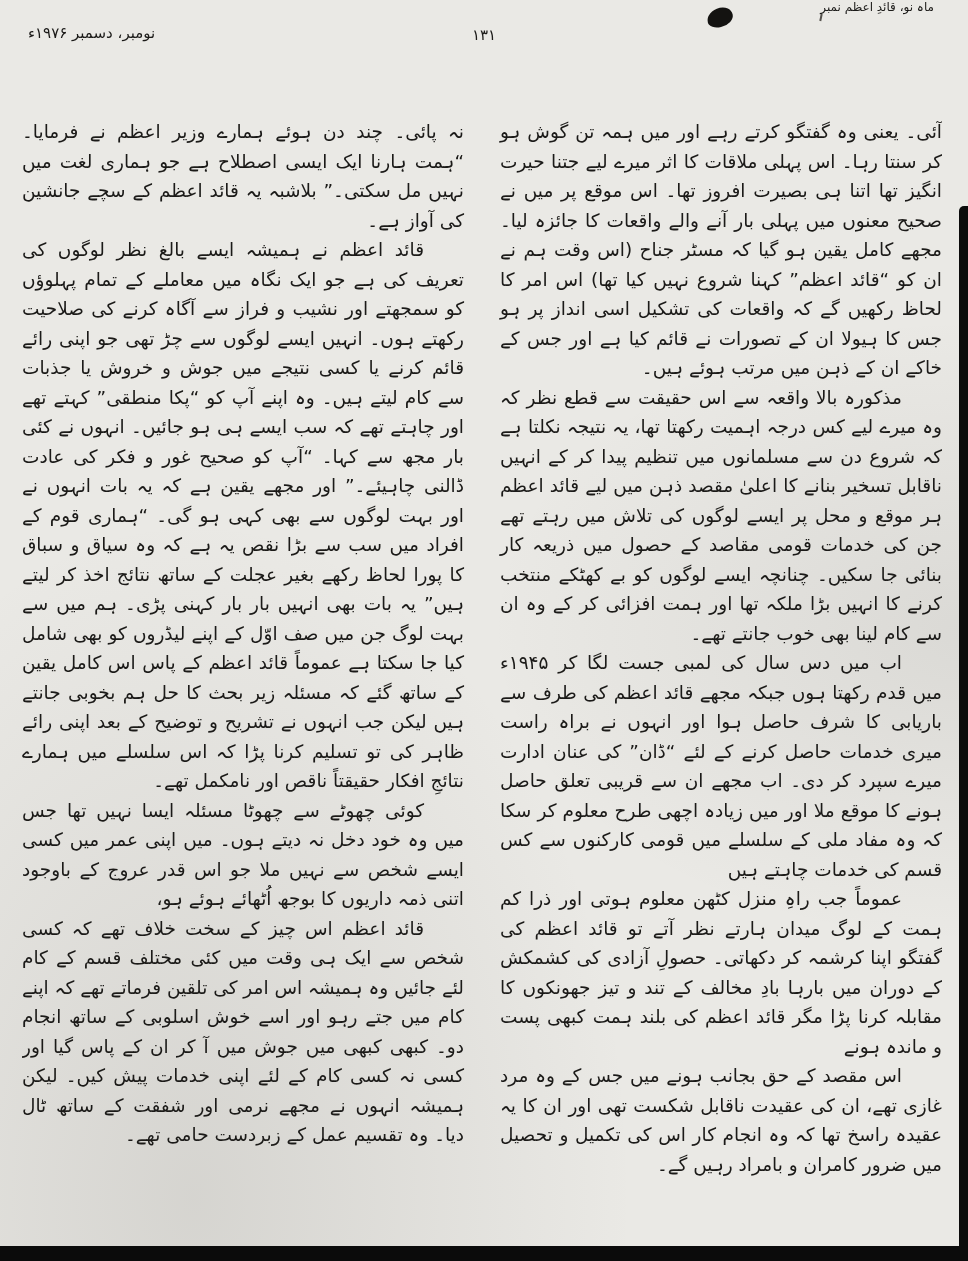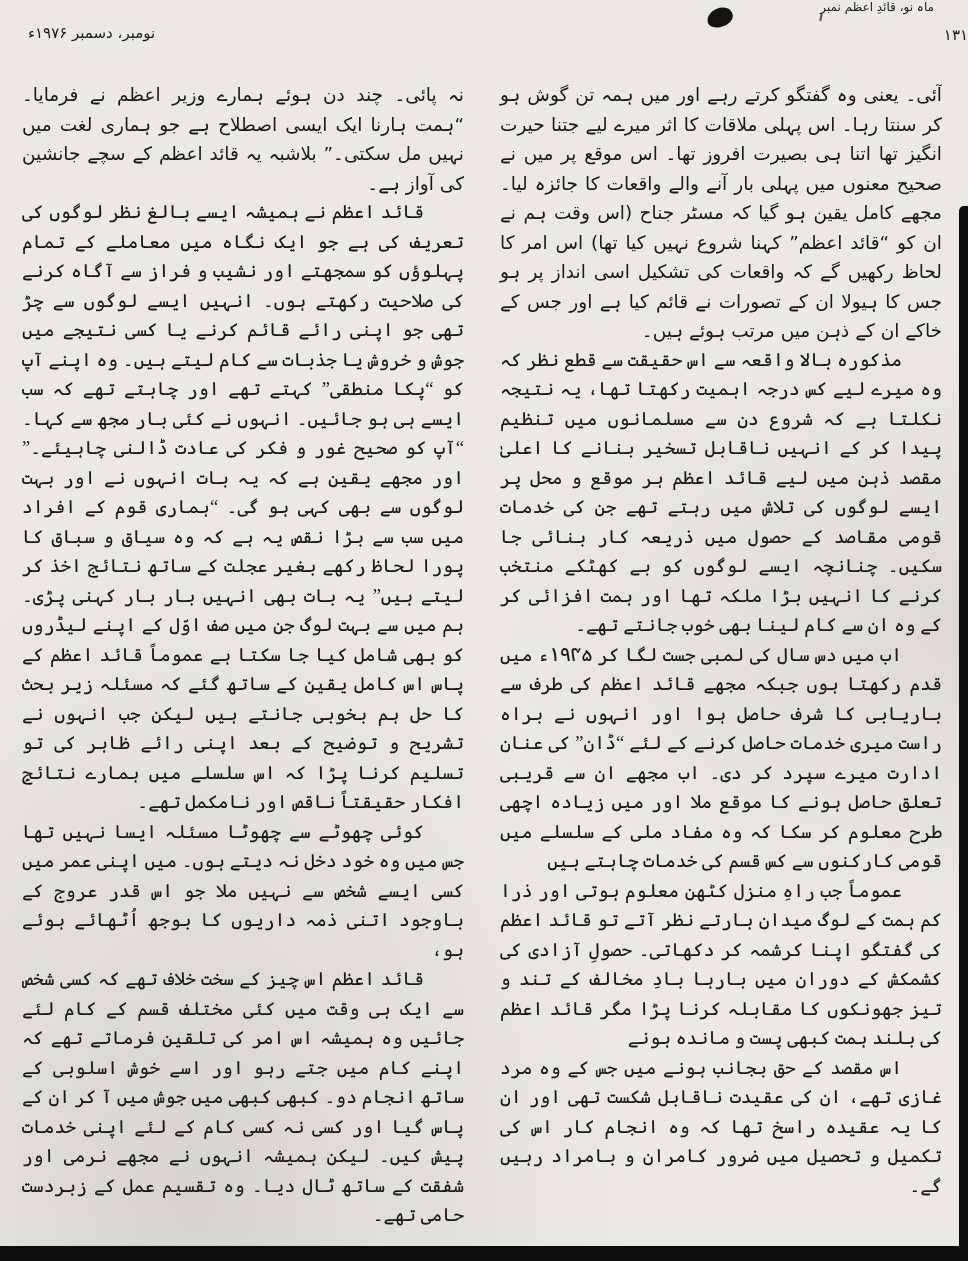--- a/index.html
+++ b/index.html
@@ -15,41 +15,42 @@
     font-family:"DejaVu Sans", sans-serif;
     color:#1b1a18;
   }
   
   .hdr-left{
     position:absolute;top:24px;left:28px;
     font-size:15px;direction:rtl;
   }
   .hdr-page-number{
     position:absolute;top:26px;left:0;right:0;
-    font-size:15px;letter-spacing:2px;
+    text-align:center;font-size:15px;letter-spacing:2px;
   }
   .hdr-right{
     position:absolute;top:0;right:34px;
     font-size:12px;direction:rtl;
   }
   
   .columns{
     position:absolute;top:80px;left:22px;right:26px;bottom:26px;
     display:flex;flex-direction:row;direction:rtl;gap:36px;
     overflow:hidden;
   }
   .col{
     flex:1 1 0;
     font-size:18.5px;
     line-height:29.5px;
     text-align:justify;
     direction:rtl;
+    margin-top:37px;
   }
   .col p{margin:0;padding:0;}
-  .col p.indent{text-indent:40px;font-family:Liberation Serif, serif;}
+  .col p.indent{text-indent:40px;}
   
   .edge-right{
     position:absolute;top:206px;right:0;width:9px;height:1055px;
     background:#0b0b0b;border-radius:5px 0 0 2px;
   }
   .edge-bottom{
     position:absolute;left:0;right:0;bottom:0;height:15px;
     background:#0b0b0b;
   }
   .ink-blob{

